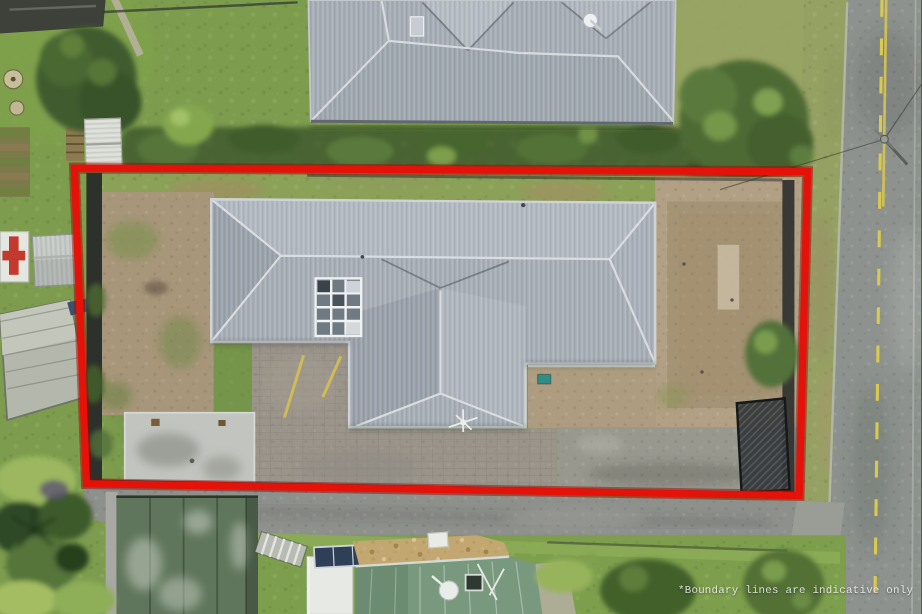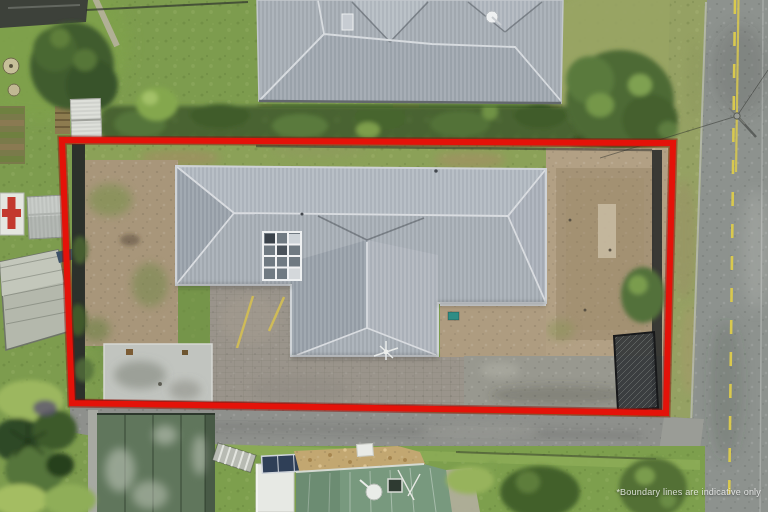--- a/index.html
+++ b/index.html
@@ -1,17 +1,17 @@
 <!DOCTYPE html>
 <html><head>
 <meta charset="utf-8">
 <style>
   html,body{margin:0;padding:0;background:#222;}
   .cv{position:relative;width:768px;height:512px;overflow:hidden;
-      font-family:Liberation Sans, sans-serif;background:#15803d;}
+      font-family:Liberation Mono, monospace;background:#15803d;}
   .cv svg{position:absolute;inset:0;display:block;}
   .disclaimer{position:absolute;right:7px;bottom:15px;font-size:9px;letter-spacing:.2px;
       color:rgba(255,255,255,.78);text-shadow:0 1px 2px rgba(0,0,0,.45);pointer-events:none;}
 </style>
 </head>
 <body>
 
 <div class="cv">
 <svg viewBox="0 0 768 512" width="768" height="512">
   <defs>

